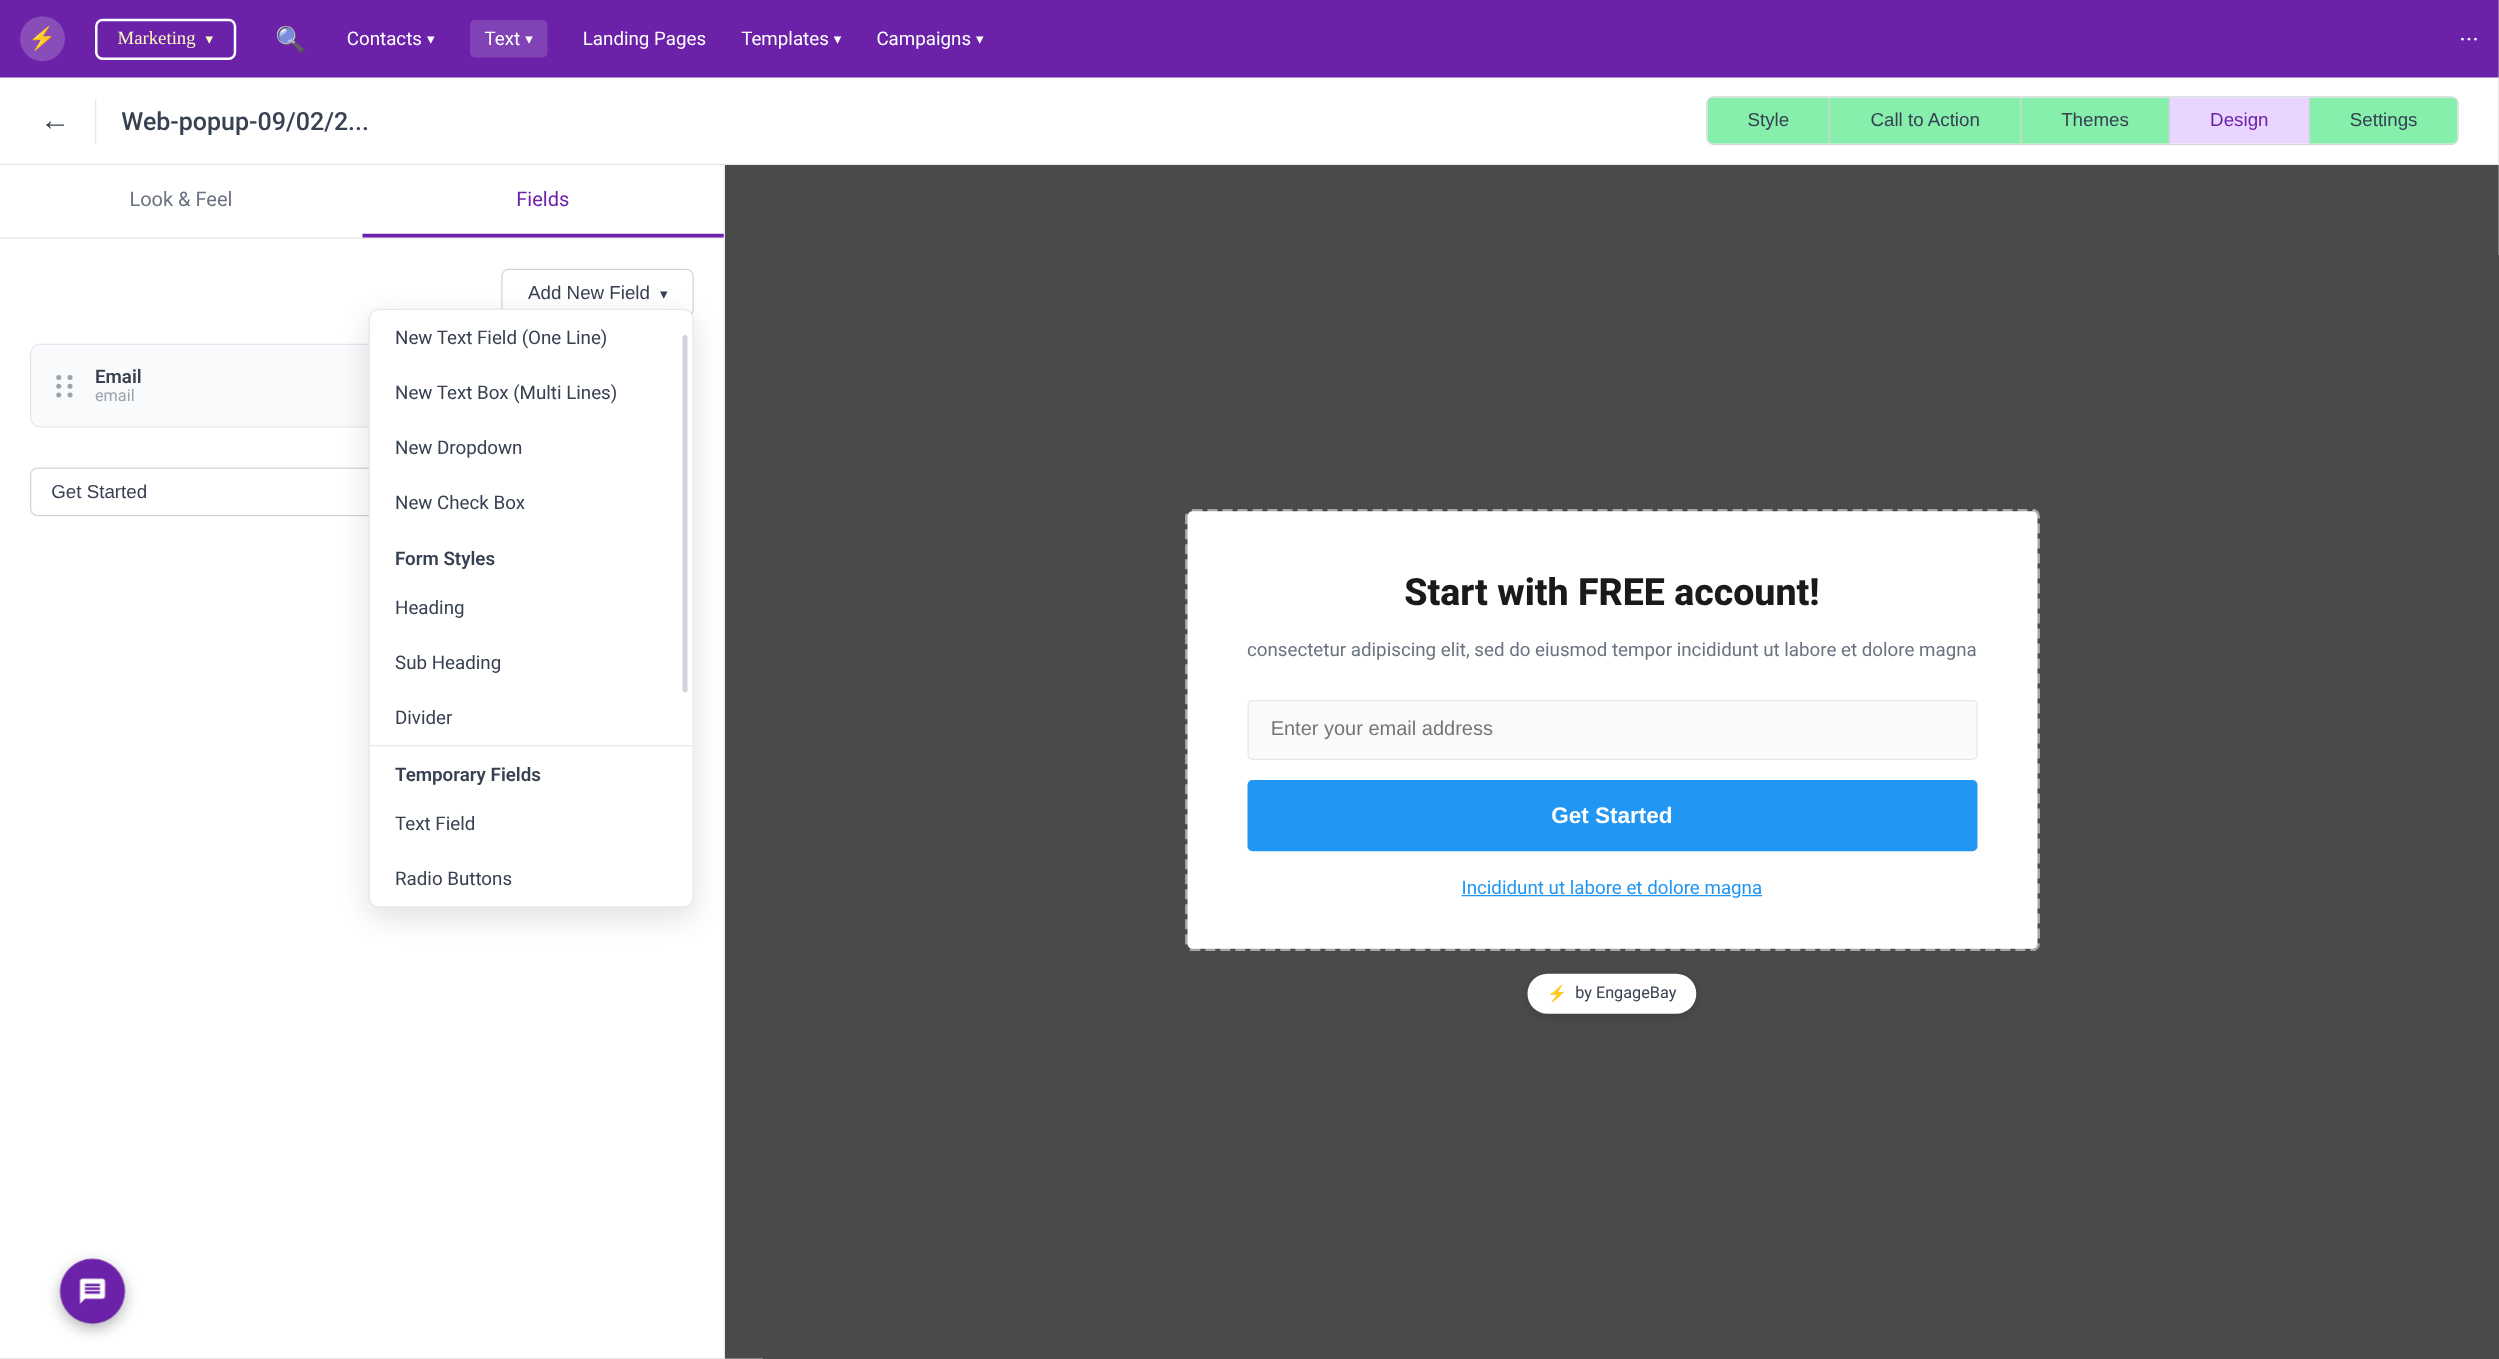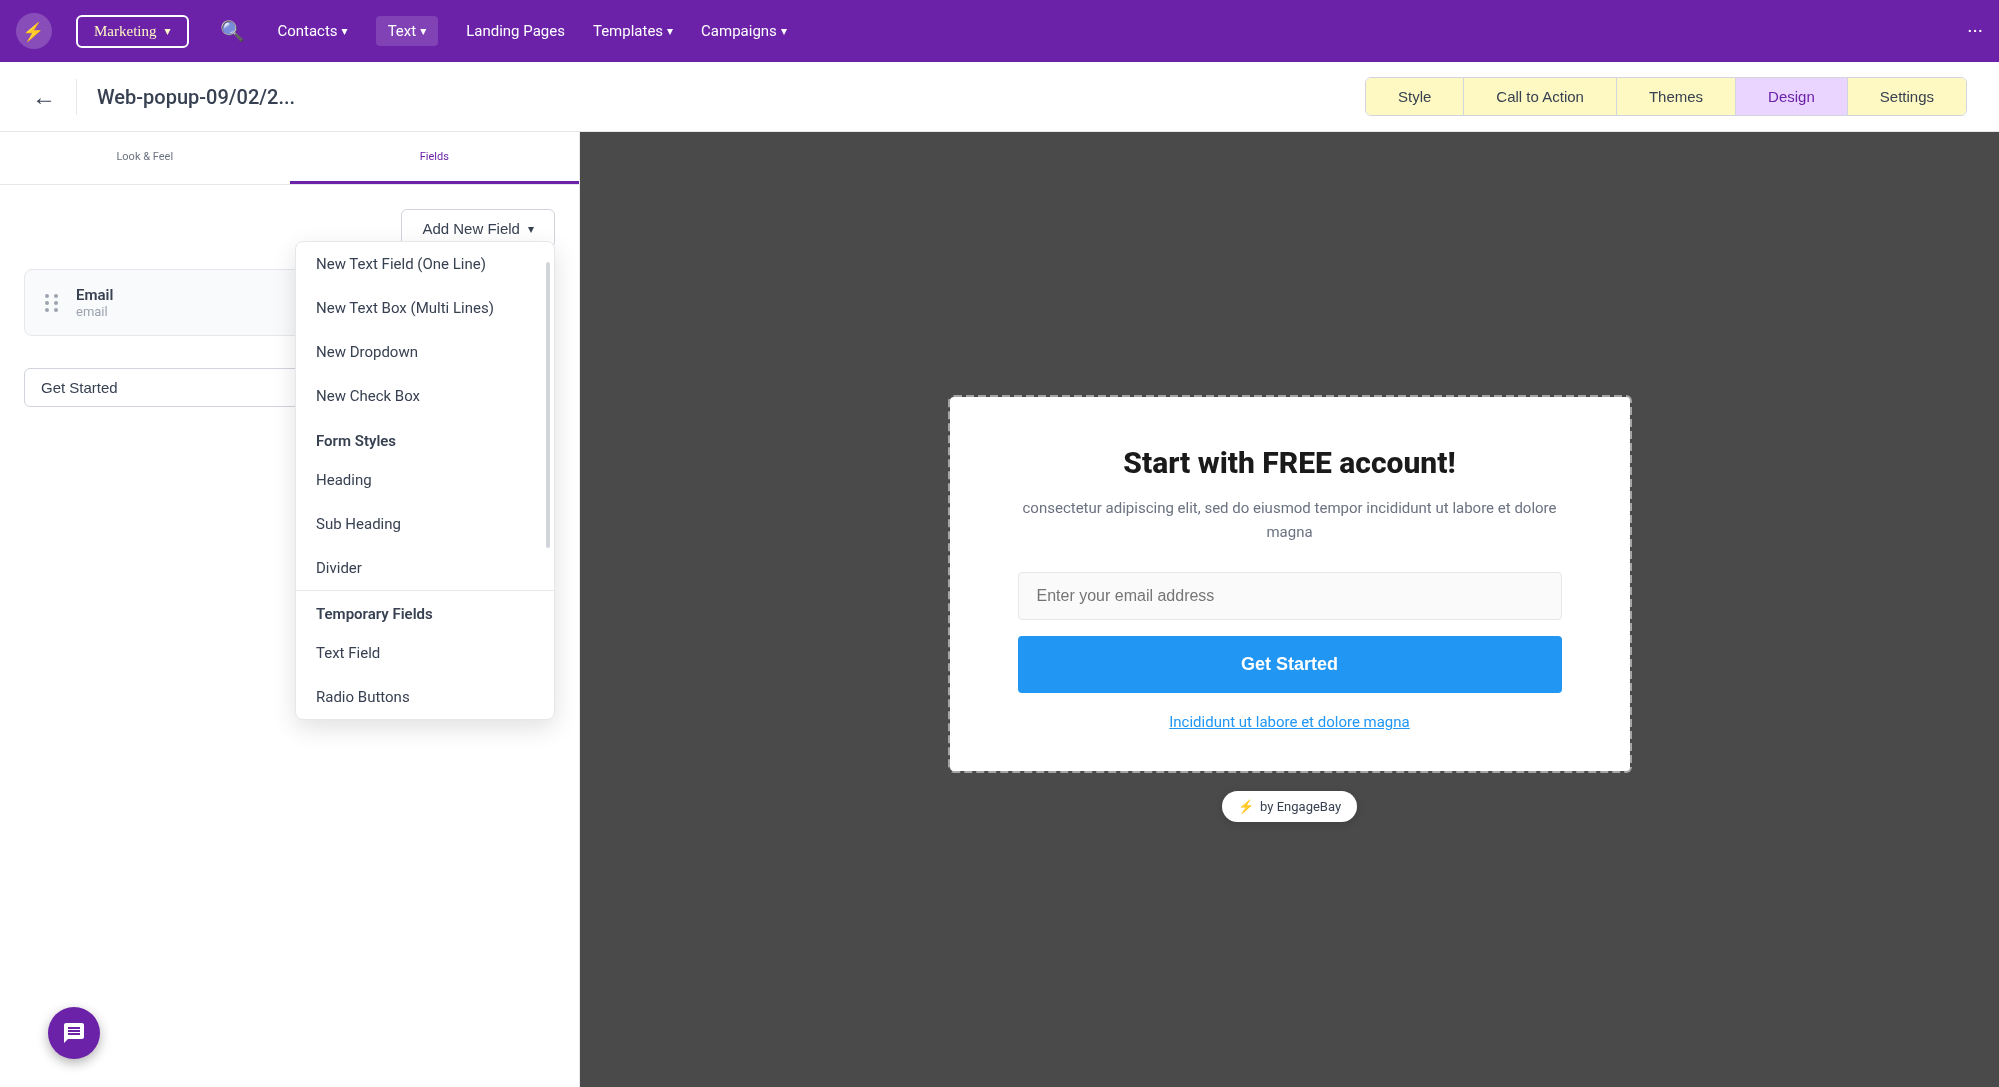--- a/index.html
+++ b/index.html
@@ -62,21 +62,21 @@
     .tab-group {
       margin-left: auto;
       display: flex;
       border: 1px solid #d1d5db;
       border-radius: 6px;
       overflow: hidden;
     }
     .tab-btn {
       padding: 10px 32px;
       border: none;
-      background: #fef9c3;
+      background: #86efac;
       cursor: pointer;
       font-size: 15px;
       color: #374151;
       border-right: 1px solid #d1d5db;
     }
     .tab-btn:last-child { border-right: none; }
     .tab-btn.active { background: #e9d5ff; color: #6b21a8; font-weight: 500; }
 
     
     .main-content {
@@ -94,21 +94,21 @@
     }
     .panel-tabs {
       display: flex;
       border-bottom: 1px solid #e5e7eb;
     }
     .panel-tab {
       flex: 1;
       padding: 18px;
       text-align: center;
       cursor: pointer;
-      font-size: 11px;
+      font-size: 16px;
       color: #6b7280;
       border-bottom: 3px solid transparent;
     }
     .panel-tab.active {
       color: #6b21a8;
       border-bottom: 3px solid #6b21a8;
     }
     .panel-body {
       padding: 24px;
       flex: 1;
@@ -212,21 +212,21 @@
       align-items: center;
       justify-content: center;
       position: relative;
     }
 
     
     .popup-card {
       background: white;
       width: 680px;
       border-radius: 4px;
-      padding: 48px 68px 40px;
+      padding: 48px 48px 40px;
       position: relative;
       outline: 4px dashed rgba(255,255,255,0.5);
       outline-offset: -2px;
     }
     .popup-title {
       font-size: 30px;
       font-weight: 800;
       color: #1a1a1a;
       text-align: center;
       margin-bottom: 16px;

